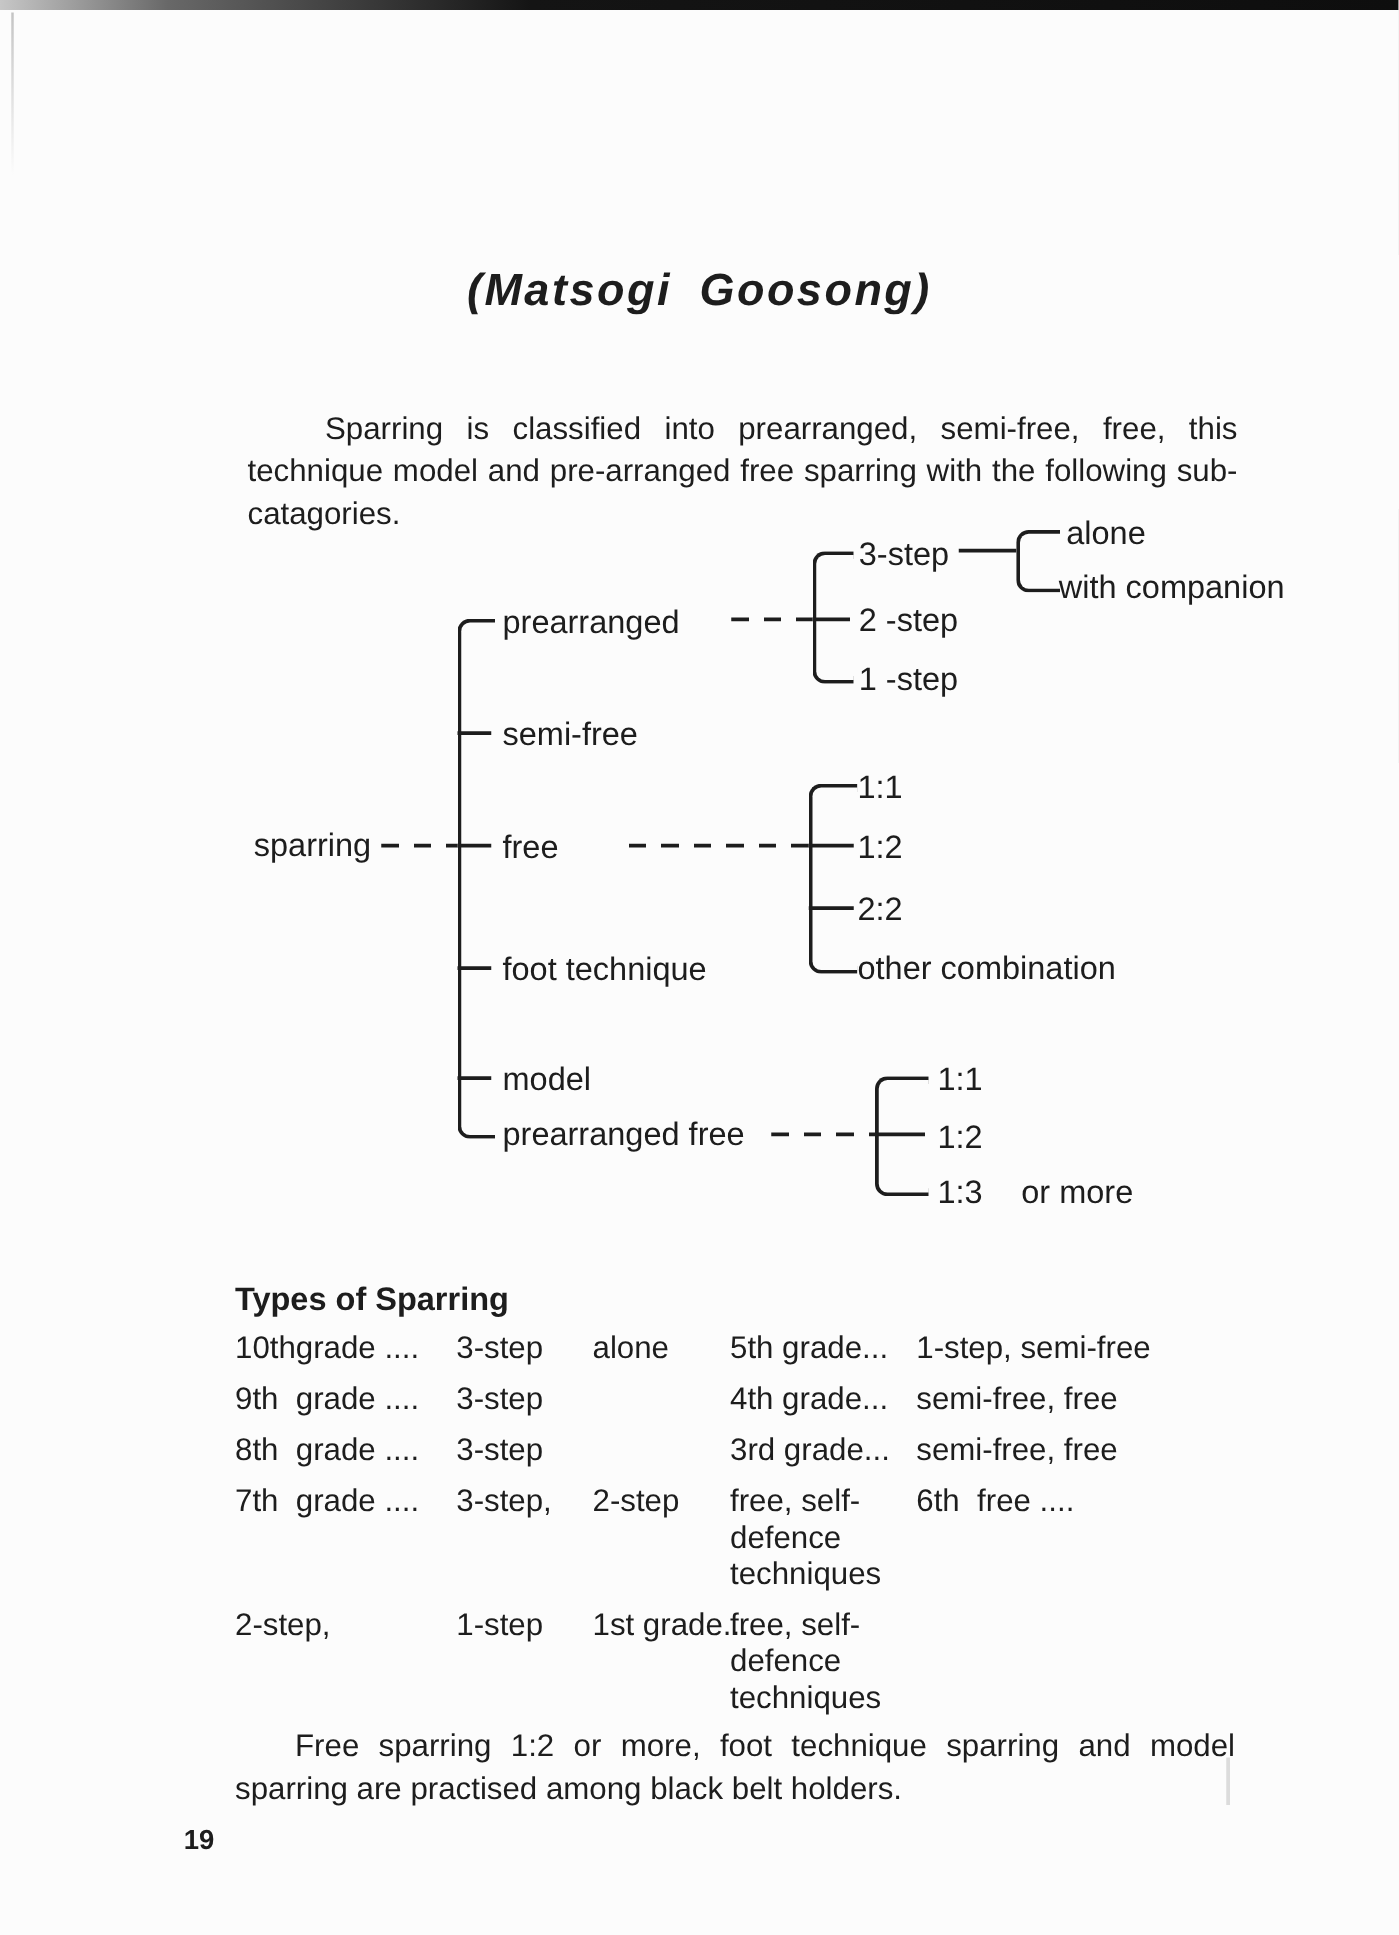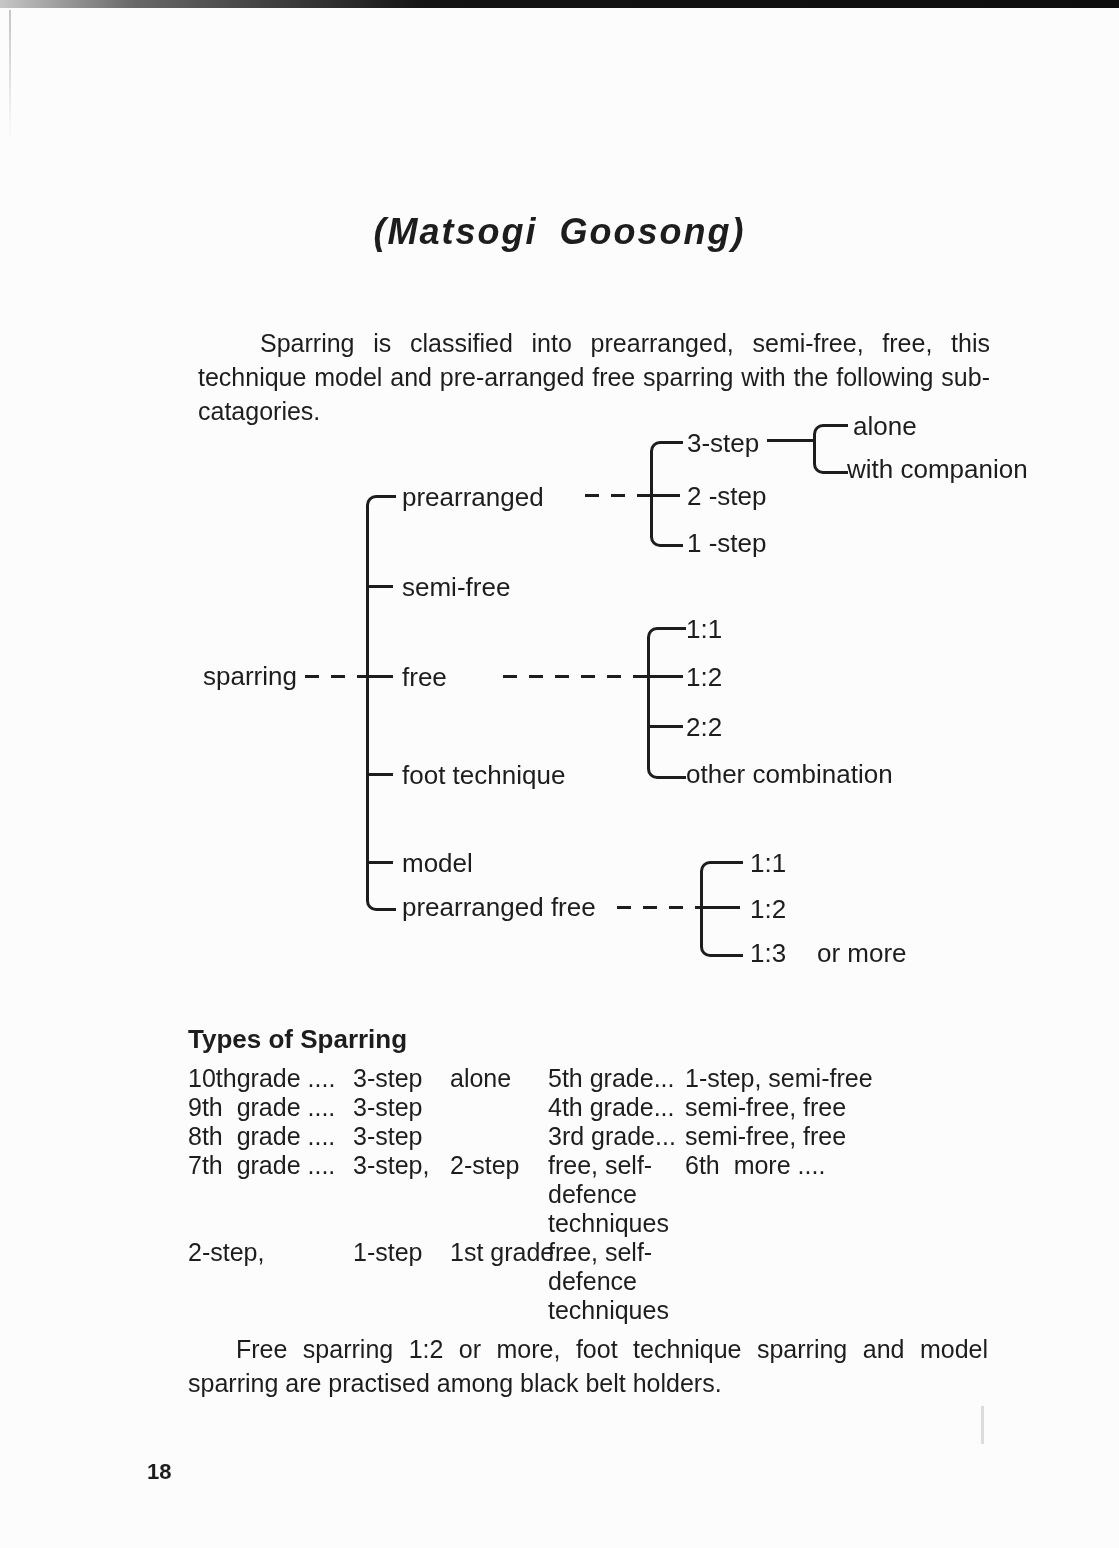--- a/index.html
+++ b/index.html
@@ -60,20 +60,21 @@
     border-radius:10px 0 0 10px;
   }
   
   .types{position:absolute;top:1024px;left:188px;width:802px;font-size:25px;}
   .types-heading{font-weight:bold;font-size:26px;margin:0 0 9px 0;}
   .types-para{margin:0 0 21px 0;line-height:33px;text-align:justify;text-indent:48px;}
   .grade-grid{
     display:grid;
     grid-template-columns:165px 97px 98px 137px 218px;
     line-height:29px;
+    gap:12px;
   }
   .grade-grid .cell{white-space:pre;}
   .grade-grid .cell-desc{white-space:normal;}
   .types-footer{margin:7px 0 0 0;line-height:34px;text-align:justify;text-indent:48px;width:800px;}
   .pagenum{position:absolute;left:147px;top:1459px;font-size:22px;font-weight:bold;}
 </style>
 </head>
 <body>
 
 <div class="page">
@@ -154,25 +155,25 @@
       <span class="cell">3-step</span>
       <span class="cell"></span>
       <span class="cell">3rd grade...</span>
       <span class="cell cell-desc">semi-free, free</span>
 
       <span class="cell">7th  grade ....</span>
       <span class="cell">3-step,</span>
       <span class="cell">2-step</span>
       <span class="cell cell-desc">free, self-defence techniques</span>
 
-      <span class="cell">6th  more ....</span>
+      <span class="cell">6th  free ....</span>
       <span class="cell">2-step,</span>
       <span class="cell">1-step</span>
       <span class="cell">1st grade...</span>
       <span class="cell cell-desc">free, self-defence techniques</span>
     </div>
 
     <p class="types-footer">Free sparring 1:2 or more, foot technique sparring and model sparring are practised among black belt holders.</p>
   </div>
 
-  <div class="pagenum">18</div>
+  <div class="pagenum">19</div>
 
 </div>
 
 </body></html>

